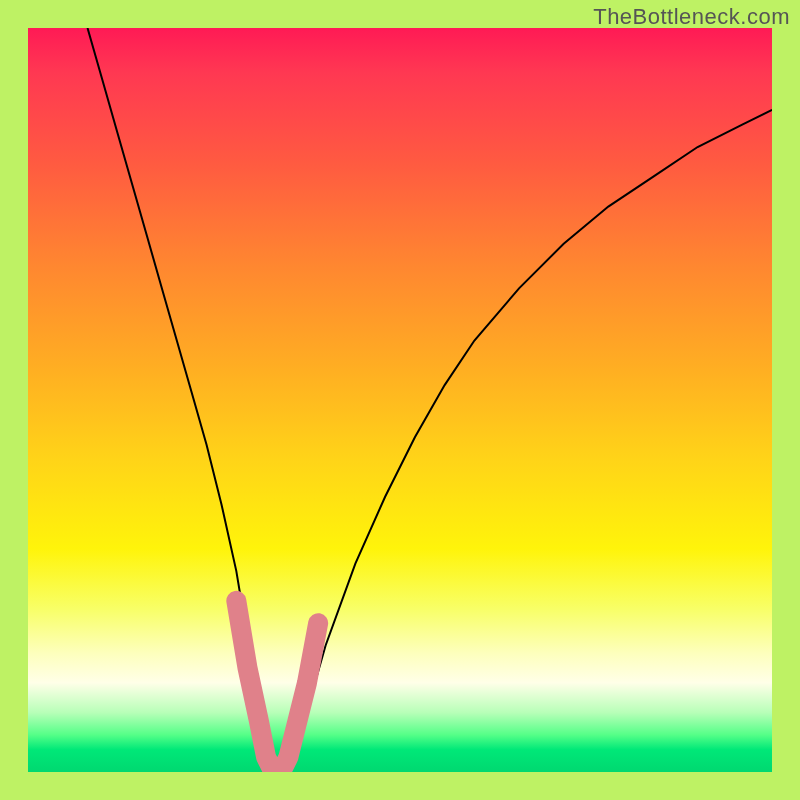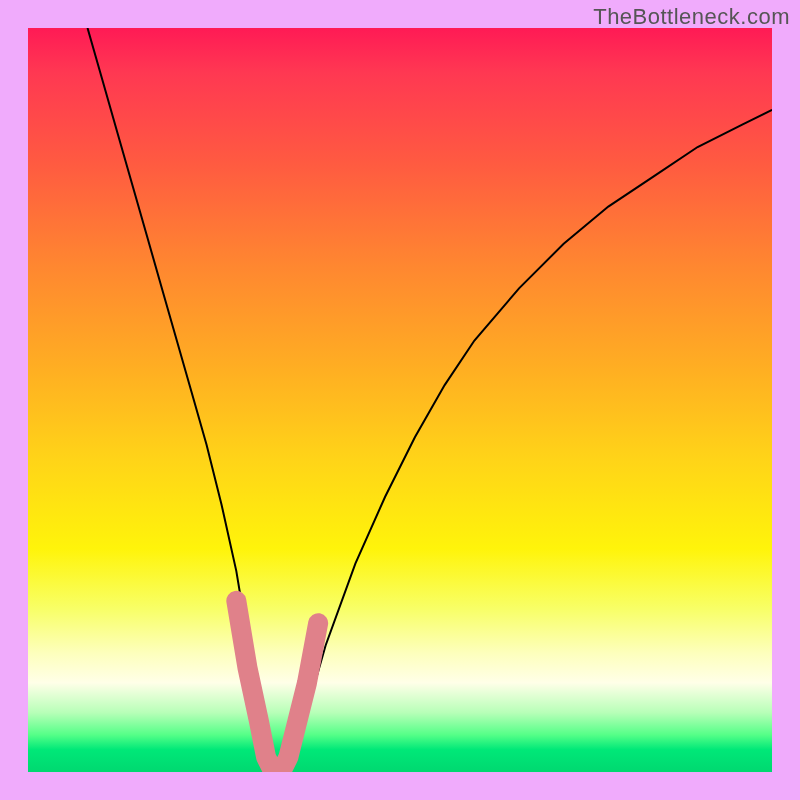--- a/index.html
+++ b/index.html
@@ -6,21 +6,21 @@
     margin: 0;
     padding: 0;
     width: 800px;
     height: 800px;
     overflow: hidden;
     font-family: Arial, Helvetica, sans-serif;
   }
   .outer {
     width: 800px;
     height: 800px;
-    background: #f0abfc;
+    background: #bef264;
     position: relative;
   }
   .watermark {
     position: absolute;
     top: 4px;
     right: 10px;
     color: #555;
     font-size: 22px;
     font-weight: 500;
     letter-spacing: 0.5px;

